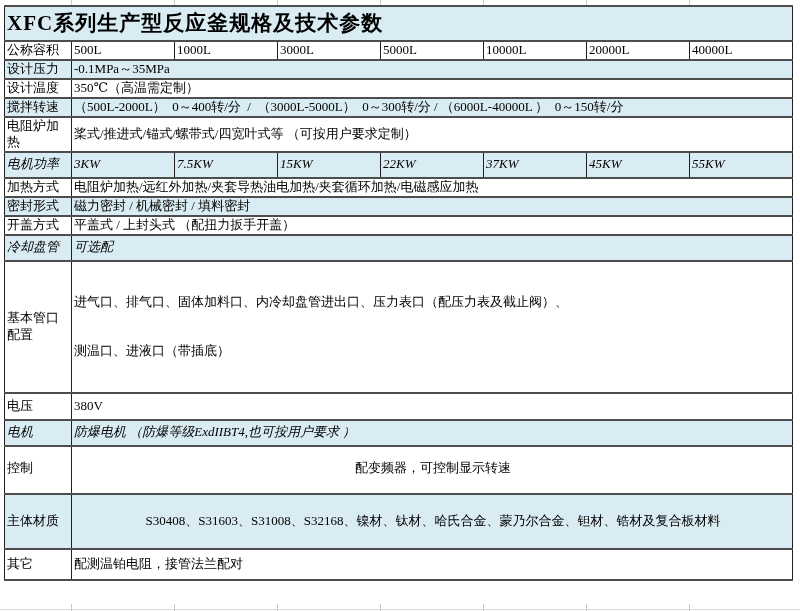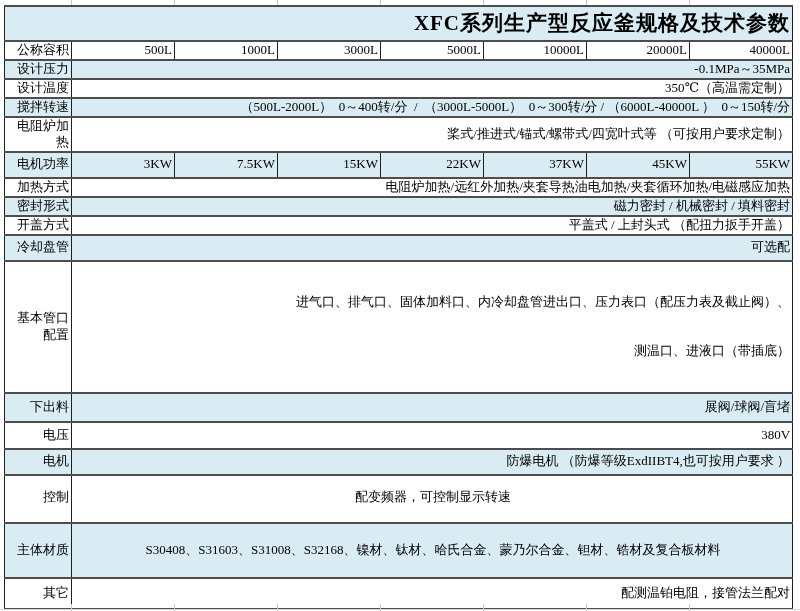--- a/index.html
+++ b/index.html
@@ -26,42 +26,42 @@
     top: 5px;
     width: 789px;
     border-collapse: collapse;
     table-layout: fixed;
   }
   .spec-table td {
     border-left: 1px solid #1f1f1f;
     border-right: 1px solid #1f1f1f;
     border-top: 2px solid #4d4d4d;
     border-bottom: 2px solid #4d4d4d;
-    text-align: right;
+    text-align: left;
     vertical-align: middle;
     font-size: 13px;
     line-height: 1.25;
     padding: 0 2px;
     overflow: hidden;
     background: #ffffff;
   }
   .spec-table tr.shade td { background: #d9ecf3; }
   .spec-table tr.title-row td {
     background: #d9ecf3;
     font-size: 21px;
     font-weight: bold;
     letter-spacing: 1px;
   }
   .spec-table td.val { white-space: pre-wrap; }
   .spec-table tr.align-left td.val {
     text-align: center;
     padding-left: 4px;
   }
   
-  tr.h35 { height: 35px; } tr.h25 { height: 19px; } tr.h26 { height: 26px; }
+  tr.h35 { height: 35px; } tr.h25 { height: 19px; } tr.h26 { height: 26px; font-style: italic; }
   tr.h27 { height: 27px; margin-left: 20px; } tr.h29 { height: 29px; } tr.h31 { height: 31px; }
   tr.h48 { height: 48px; font-family: Liberation Mono, monospace; } tr.h55 { height: 55px; padding-left: 16px; } tr.h58 { height: 58px; }
   
   .tick-v {
     position: absolute;
     width: 1px;
     background: #c9c9c9;
   }
   .tick-v.top { top: 0; height: 5px; }
   .tick-v.bottom { top: 604px; height: 7px; }
@@ -168,24 +168,20 @@
       <td>
         <div>基本管口</div>
         <div>配置</div>
       </td>
       <td colspan="7" class="val">
         <div>进气口、排气口、固体加料口、内冷却盘管进出口、压力表口（配压力表及截止阀）、</div>
         <div>测温口、进液口（带插底）</div>
       </td>
     </tr>
 
-    <tr class="shade h29">
-      <td>下出料</td>
-      <td colspan="7" class="val">展阀/球阀/盲堵</td>
-    </tr>
 
     <tr class="h27">
       <td>电压</td>
       <td colspan="7" class="val">380V</td>
     </tr>
 
     <tr class="shade h26">
       <td>电机</td>
       <td colspan="7" class="val">防爆电机 （防爆等级ExdIIBT4,也可按用户要求 ）</td>
     </tr>

